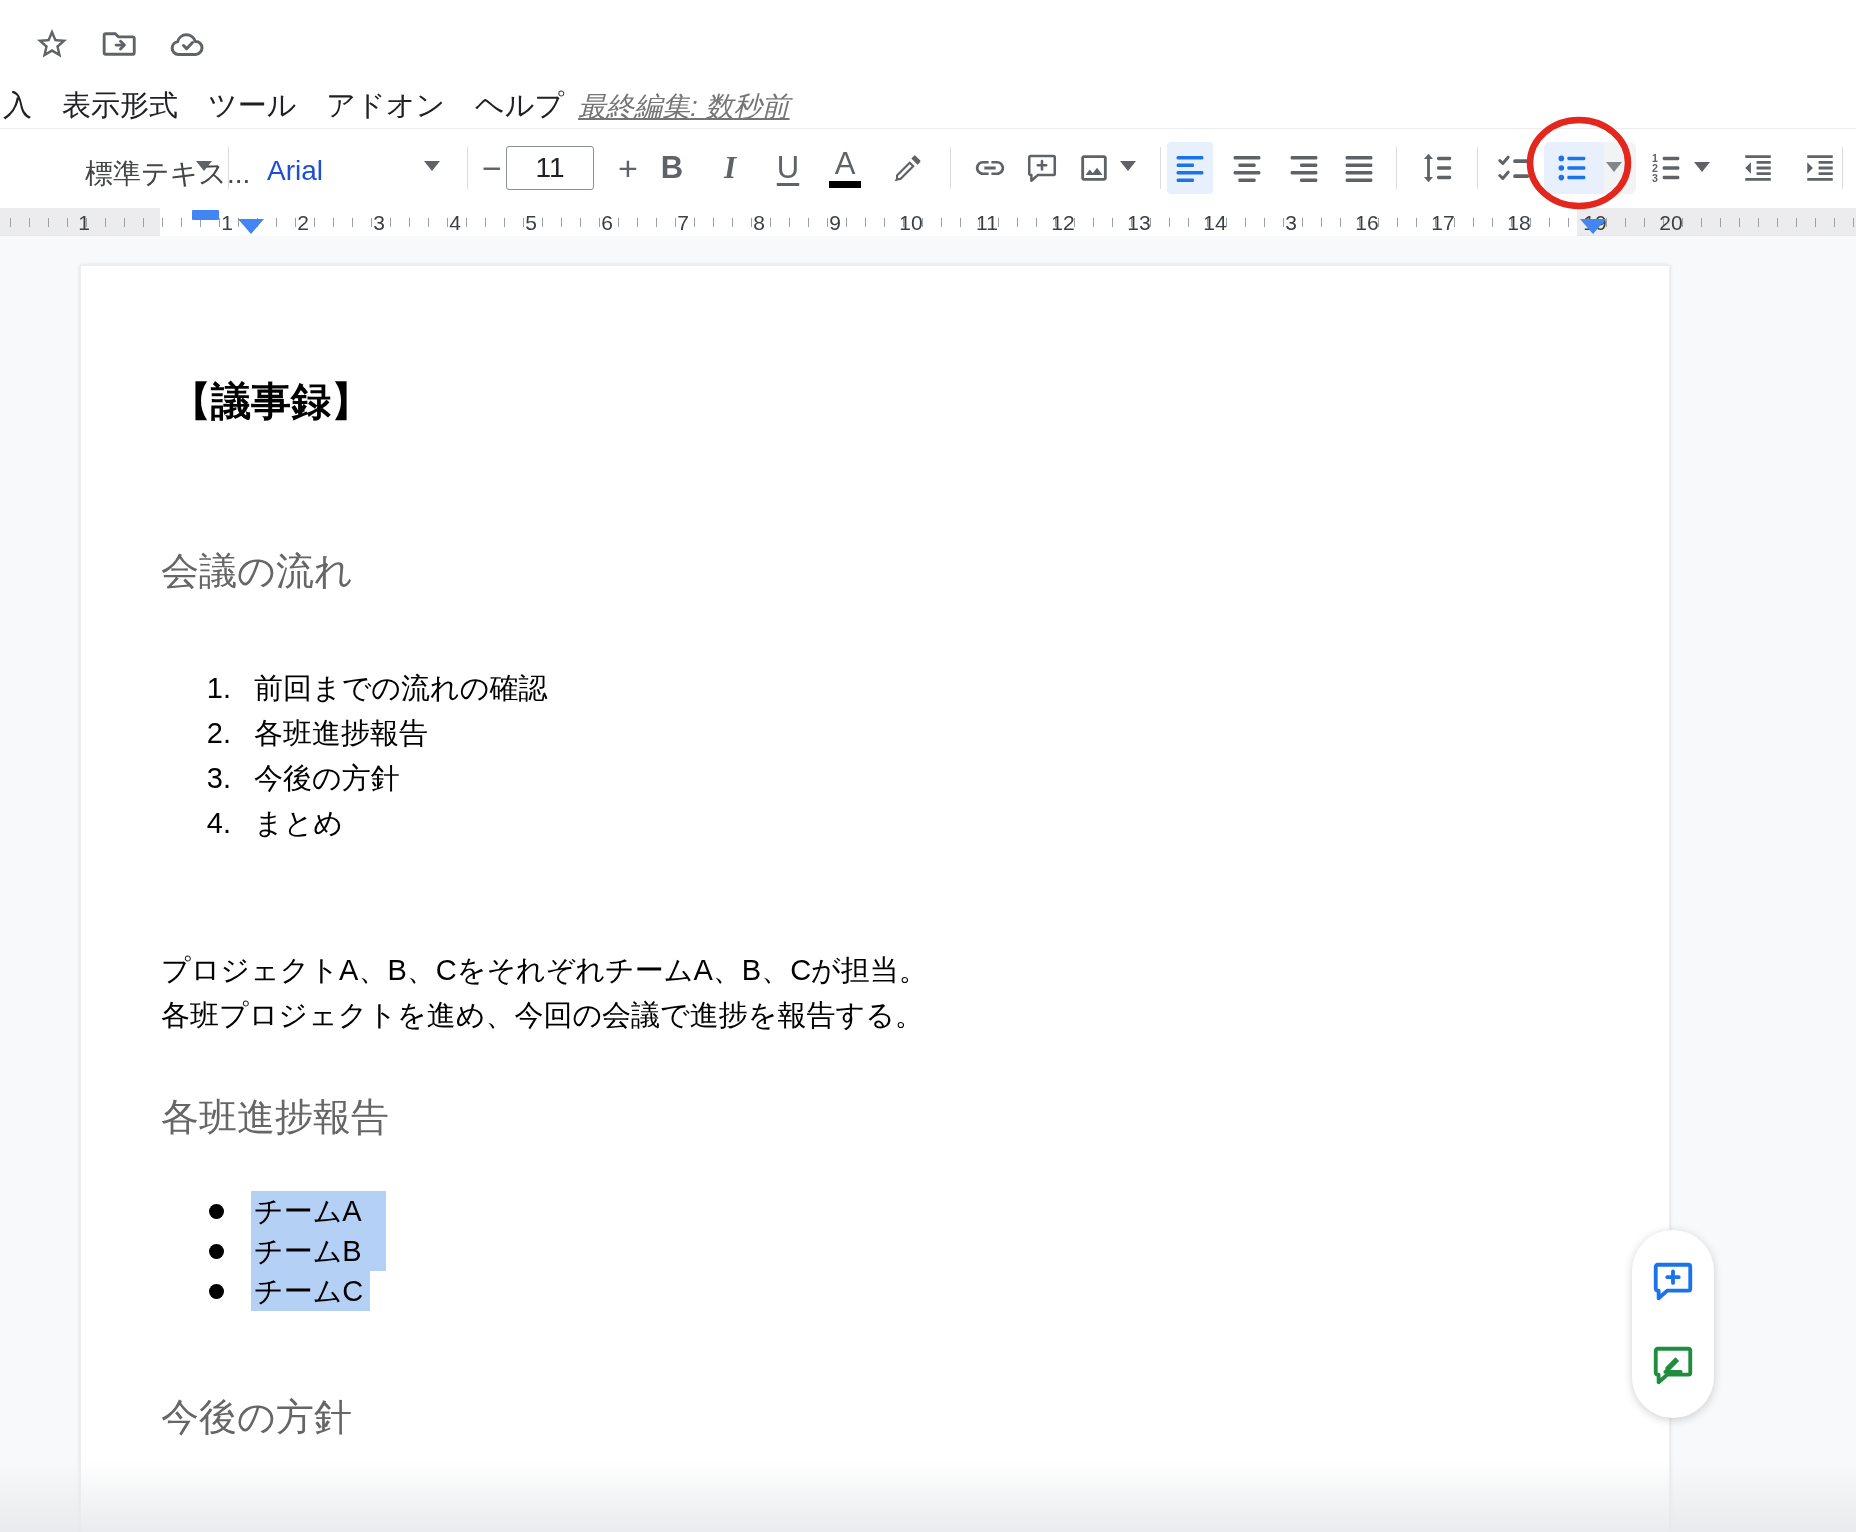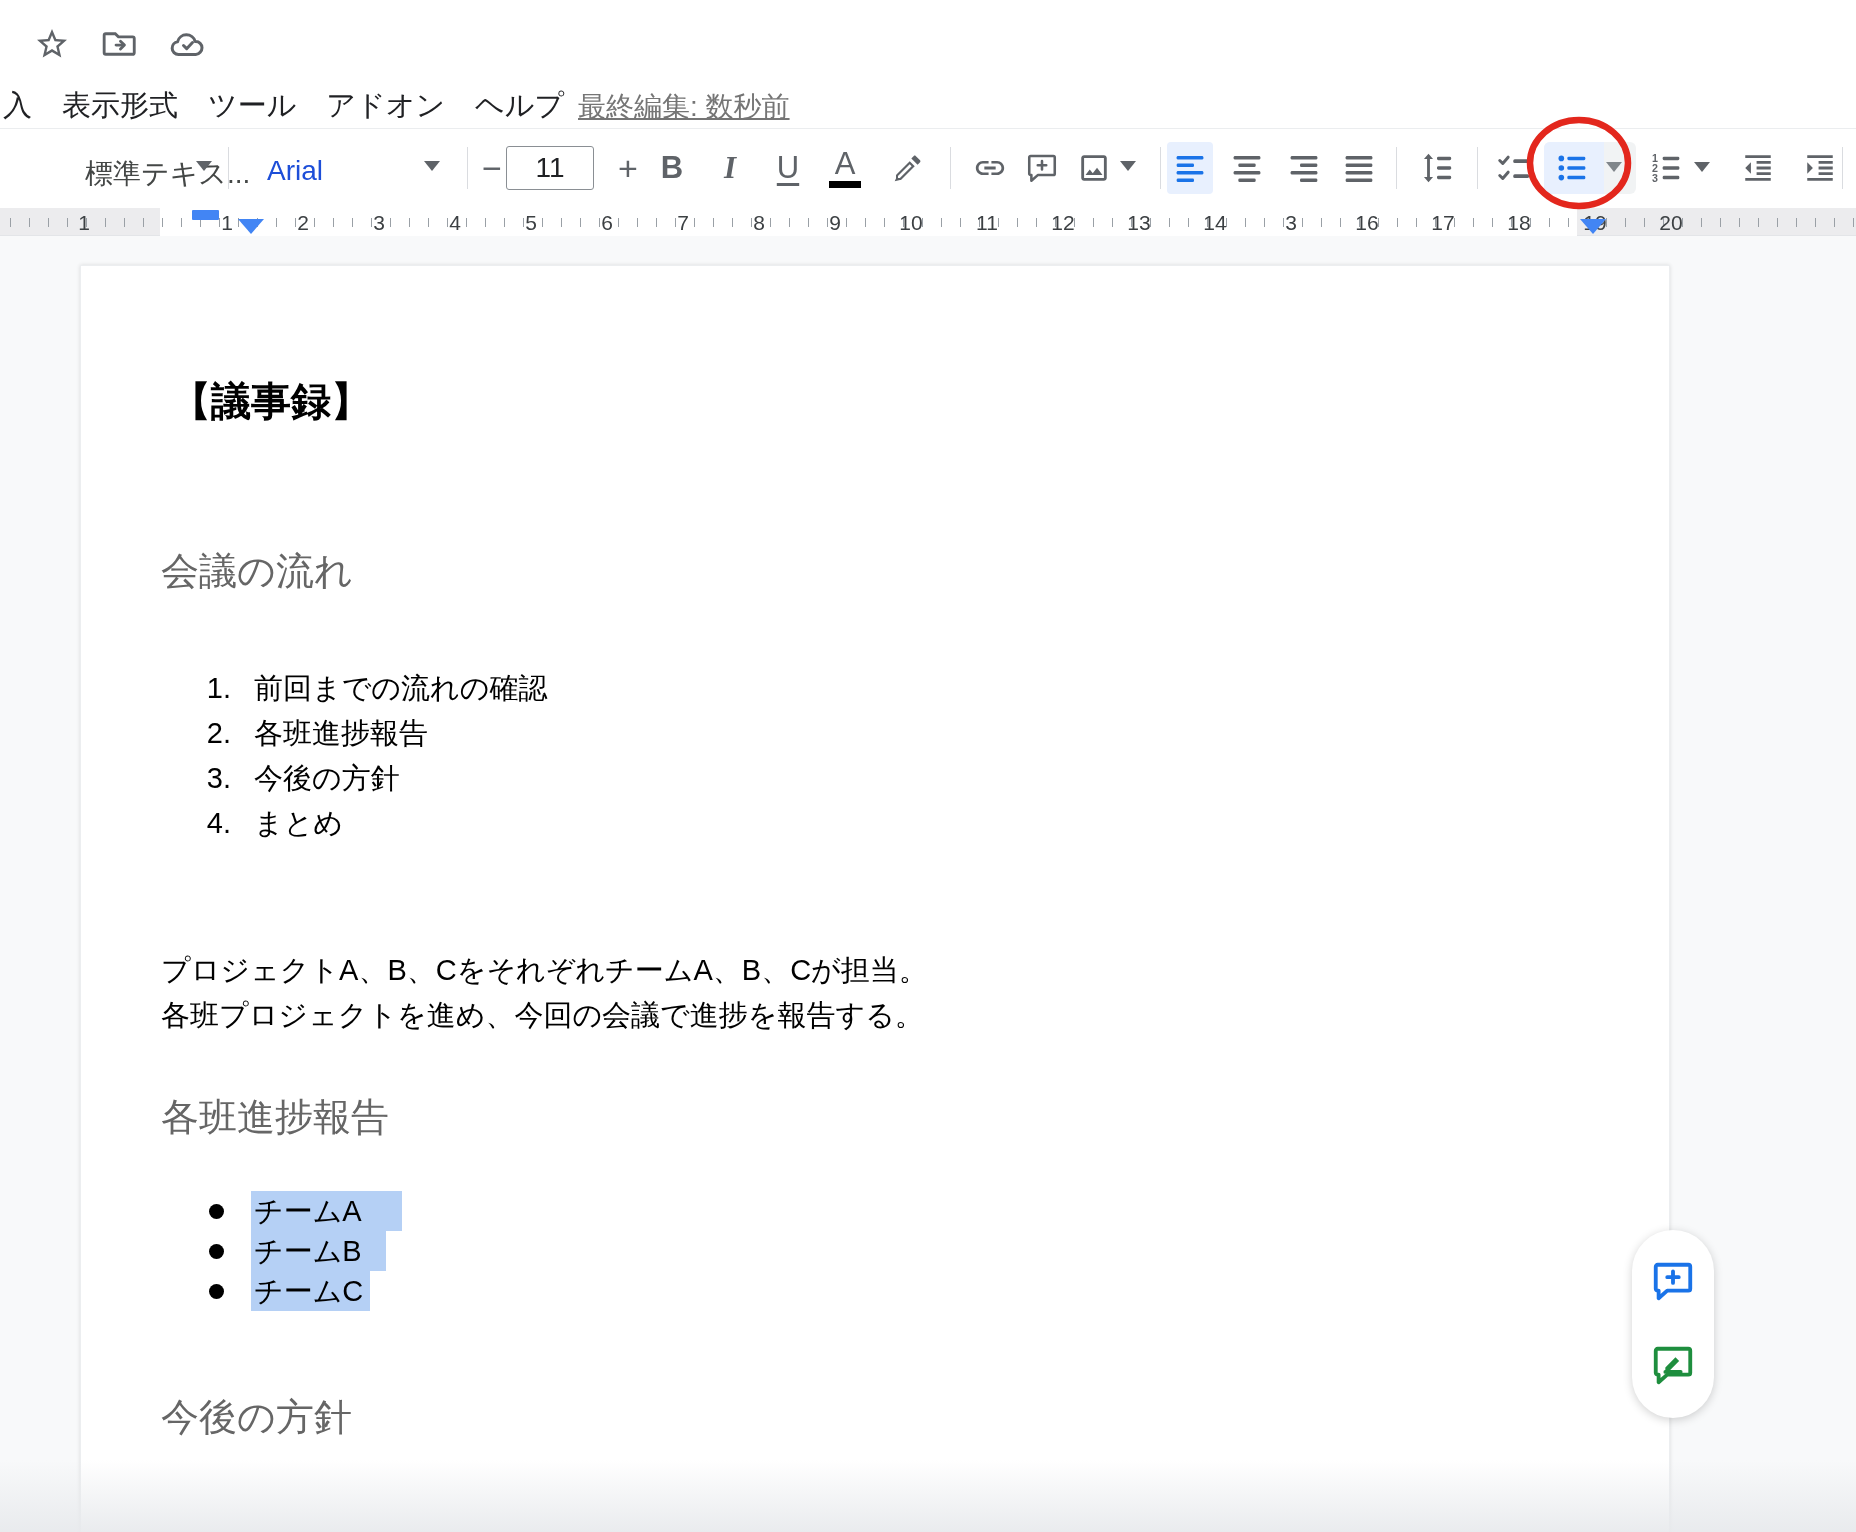--- a/index.html
+++ b/index.html
@@ -6,21 +6,21 @@
   html,body { width:1856px; height:1532px; overflow:hidden; }
   body { font-family:"Liberation Sans","DejaVu Sans",sans-serif; background:#ffffff; position:relative; }
   .abs { position:absolute; }
 
   
   .quickbar { position:absolute; top:22px; left:30px; display:flex; align-items:center; gap:24px; }
   .qbtn { width:44px; height:44px; display:flex; align-items:center; justify-content:center; border-radius:50%; }
   .menubar { position:absolute; top:86px; left:0; display:flex; column-gap:30px; font-size:29px; color:#202124; }
   .menubar .mitem:first-child { margin-left:3px; }
   .mitem { cursor:default; }
-  .lastedit { position:absolute; top:88px; left:578px; font-size:28px; color:#757575; text-decoration:underline; }
+  .lastedit { position:absolute; top:88px; left:578px; font-size:28px; color:#757575; text-decoration:underline;font-style:italic; }
 
   
   .toolbar { position:absolute; top:128px; left:0; width:1856px; height:80px; background:#fff; border-top:1px solid #ebedef; }
   .tbtn { position:absolute; top:13px; width:46px; height:52px; display:flex; align-items:center; justify-content:center; border-radius:4px; }
   .tdivider { position:absolute; top:18px; width:1px; height:42px; background:#dadce0; }
   .ddarrow { width:0; height:0; border-left:8px solid transparent; border-right:8px solid transparent; border-top:10px solid #5f6368; }
   .styletext { position:absolute; left:85px; top:26px; font-size:28px; color:#444746; }
   .fontname { position:absolute; left:267px; top:26px; font-size:28px; color:#1d4ed8; }
   .sizebox { position:absolute; left:506px; top:17px; width:88px; height:44px; border:1px solid #8a8f94; border-radius:3px;
              display:flex; align-items:center; justify-content:center; font-size:28px; color:#202124; }
@@ -316,21 +316,21 @@
       <span class="oltext">まとめ</span>
       </div>
 
     <div class="bodyline" style="top:684px;">プロジェクトA、B、CをそれぞれチームA、B、Cが担当。</div>
     <div class="bodyline" style="top:729px;">各班プロジェクトを進め、今回の会議で進捗を報告する。</div>
 
     <div class="doc-h" style="left:80px; top:826px;">各班進捗報告</div>
 
     <div class="ulrow" style="top:925px; left:0; width:100%;">
       <span class="uldot"></span>
-      <span class="ultext" style="padding-right:40px;">チームA</span>
+      <span class="ultext" style="padding-right:24px;">チームA</span>
       </div>
     <div class="ulrow" style="top:965px; left:0; width:100%;">
       <span class="uldot"></span>
       <span class="ultext" style="padding-right:24px;">チームB</span>
       </div>
     <div class="ulrow" style="top:1005px; left:0; width:100%;">
       <span class="uldot"></span>
       <span class="ultext" style="padding-right:7px;">チームC</span>
       </div>
 

